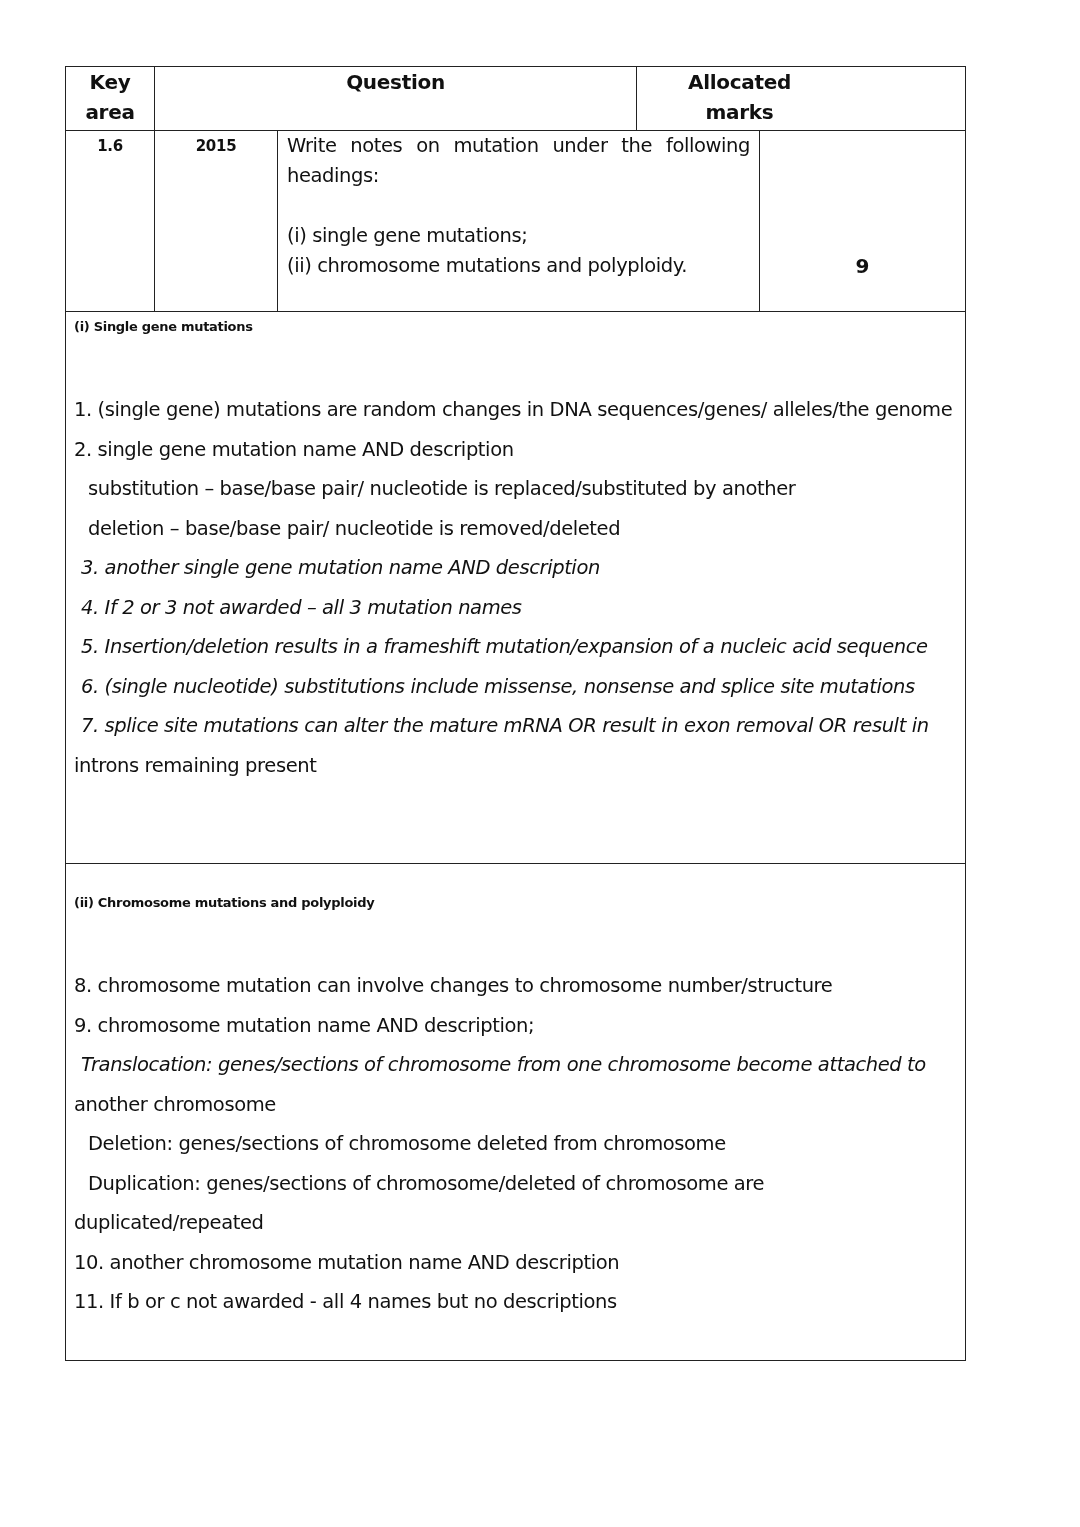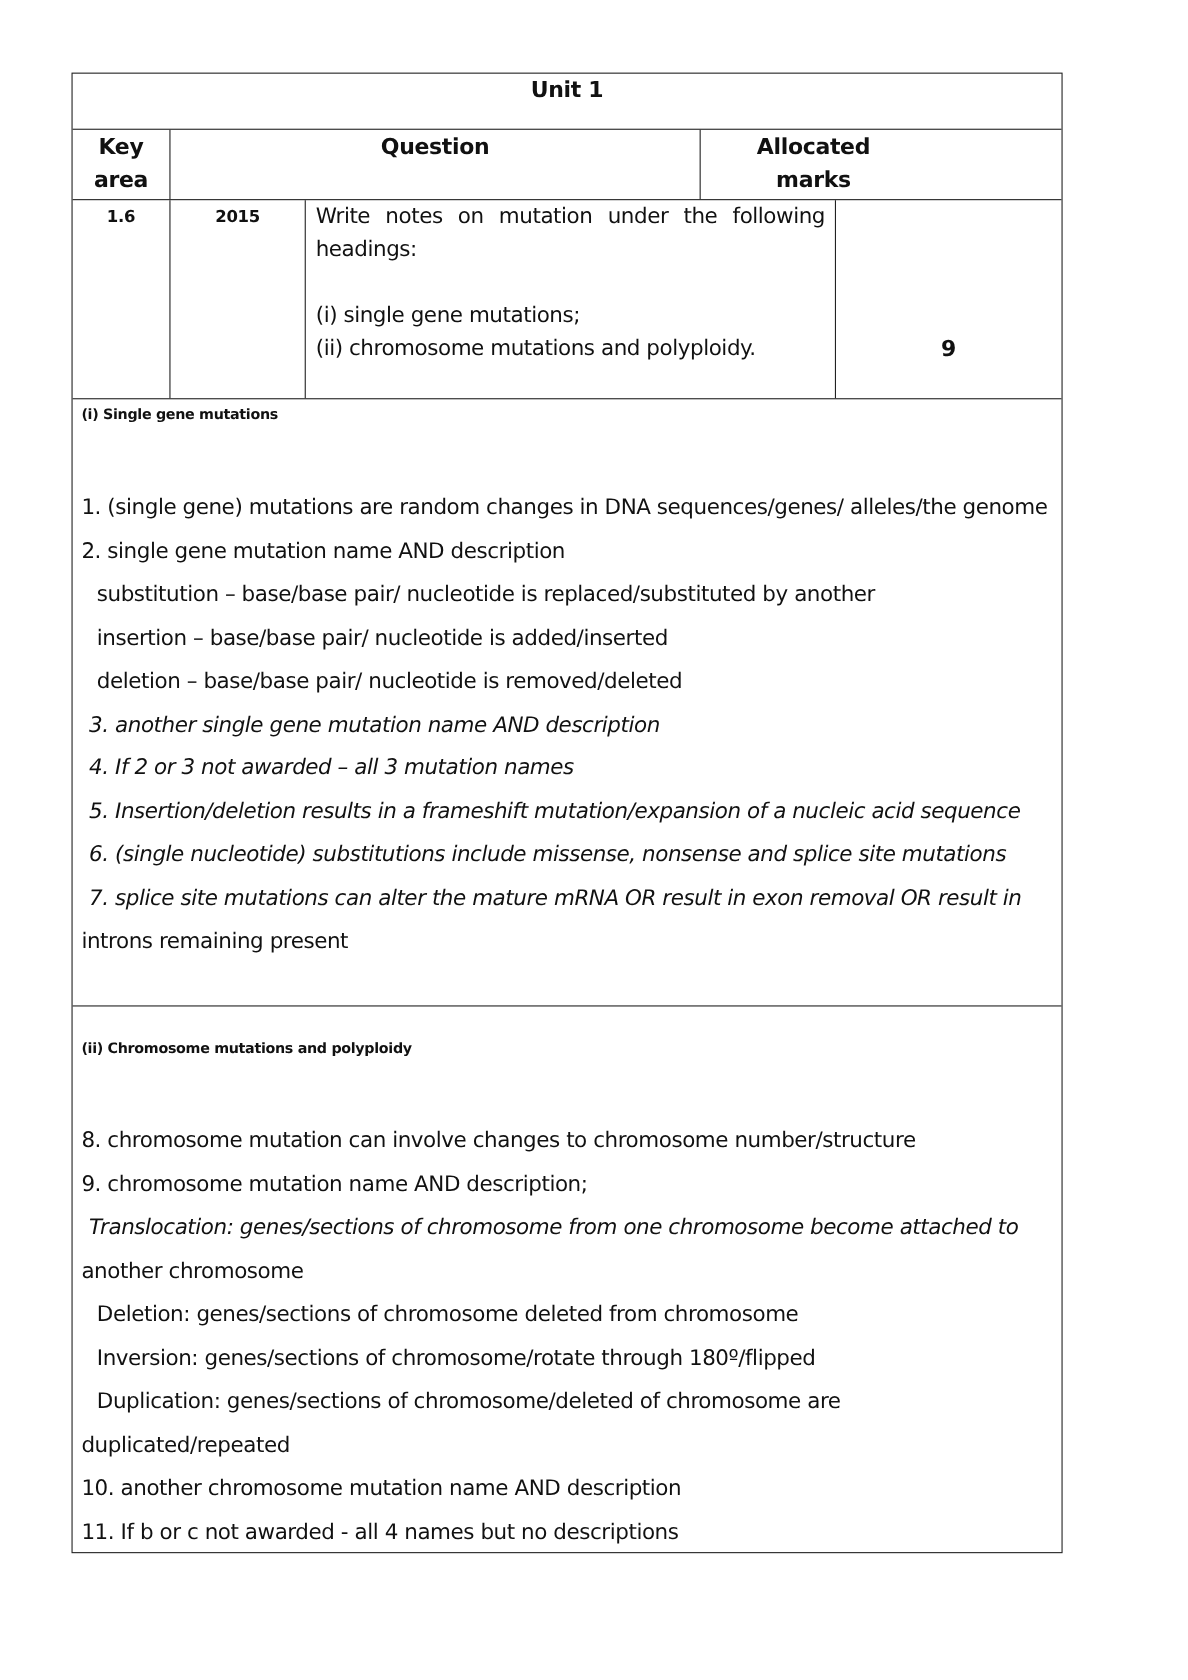--- a/index.html
+++ b/index.html
@@ -31,23 +31,20 @@
   .gap { height: 48px; }
   .line { line-height: 39.5px; white-space: nowrap; }
   .ind1 { padding-left: 14px; }
   .ind2 { padding-left: 7px; font-style: italic; }
 </style>
 </head>
 <body>
 
 <div class="sheet">
 
-  <div class="row unit-row">
-    <div class="unit-title">Unit 1</div>
-  </div>
 
   <div class="row hdr-row">
     <div class="cell c1 hdr">
       <div>Key</div>
       <div>area</div>
     </div>
     <div class="cell c3 hdr">Question</div>
     <div class="cell c4 hdr">
       <div>Allocated</div>
       <div>marks</div>
@@ -67,38 +64,36 @@
       <div class="marks-val">9</div>
     </div>
   </div>
 
   <div class="row section sec1" style="display:block;">
     <div class="sec-title">(i) Single gene mutations</div>
     <div class="gap"></div>
     <div class="line">1. (single gene) mutations are random changes in DNA sequences/genes/ alleles/the genome</div>
     <div class="line">2. single gene mutation name AND description</div>
     <div class="line ind1">substitution – base/base pair/ nucleotide is replaced/substituted by another</div>
-    <div class="line ind1">insertion – base/base pair/ nucleotide is added/inserted</div>
     <div class="line ind1">deletion – base/base pair/ nucleotide is removed/deleted</div>
     <div class="line ind2">3. another single gene mutation name AND description</div>
     <div class="line ind2">4. If 2 or 3 not awarded – all 3 mutation names</div>
     <div class="line ind2">5. Insertion/deletion results in a frameshift mutation/expansion of a nucleic acid sequence</div>
     <div class="line ind2">6. (single nucleotide) substitutions include missense, nonsense and splice site mutations</div>
     <div class="line ind2">7. splice site mutations can alter the mature mRNA OR result in exon removal OR result in</div>
     <div class="line">introns remaining present</div>
   </div>
 
   <div class="row section sec2" style="display:block;">
     <div class="sec-title">(ii) Chromosome mutations and polyploidy</div>
     <div class="gap"></div>
     <div class="line">8. chromosome mutation can involve changes to chromosome number/structure</div>
     <div class="line">9. chromosome mutation name AND description;</div>
     <div class="line ind2">Translocation: genes/sections of chromosome from one chromosome become attached to</div>
     <div class="line">another chromosome</div>
     <div class="line ind1">Deletion: genes/sections of chromosome deleted from chromosome</div>
-    <div class="line ind1">Inversion: genes/sections of chromosome/rotate through 180º/flipped</div>
     <div class="line ind1">Duplication: genes/sections of chromosome/deleted of chromosome are</div>
     <div class="line">duplicated/repeated</div>
     <div class="line">10. another chromosome mutation name AND description</div>
     <div class="line">11. If b or c not awarded - all 4 names but no descriptions</div>
   </div>
 
 </div>
 
 </body></html>

